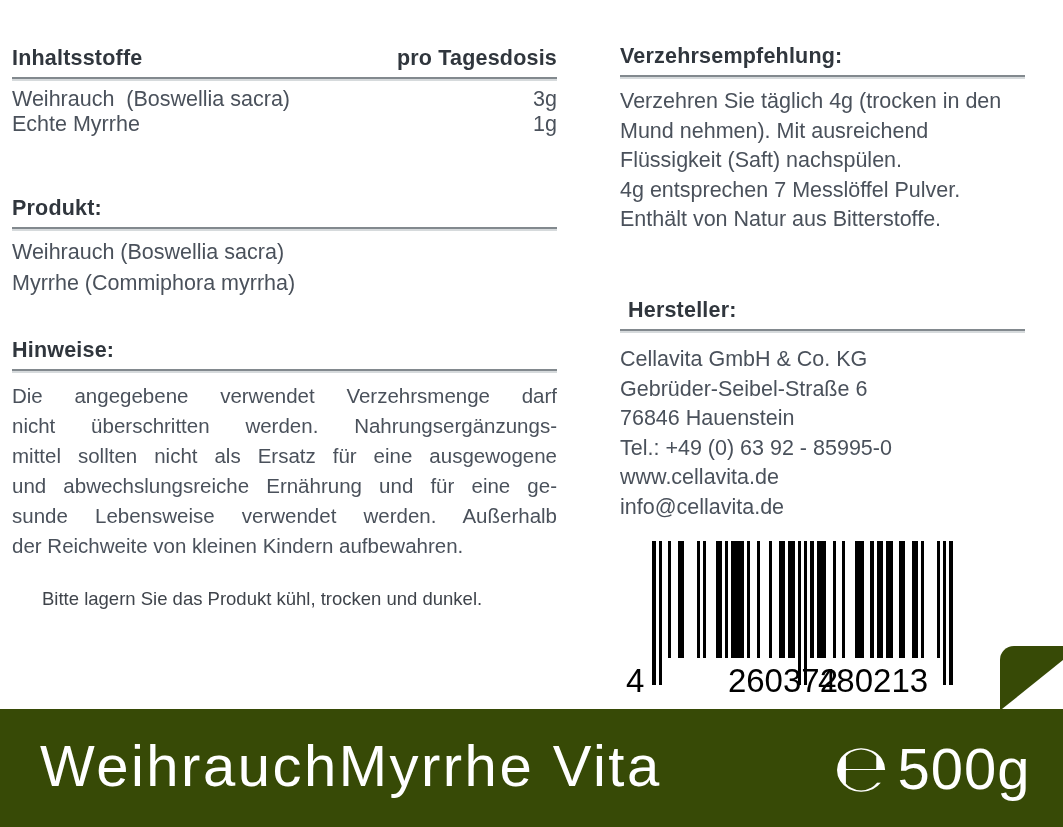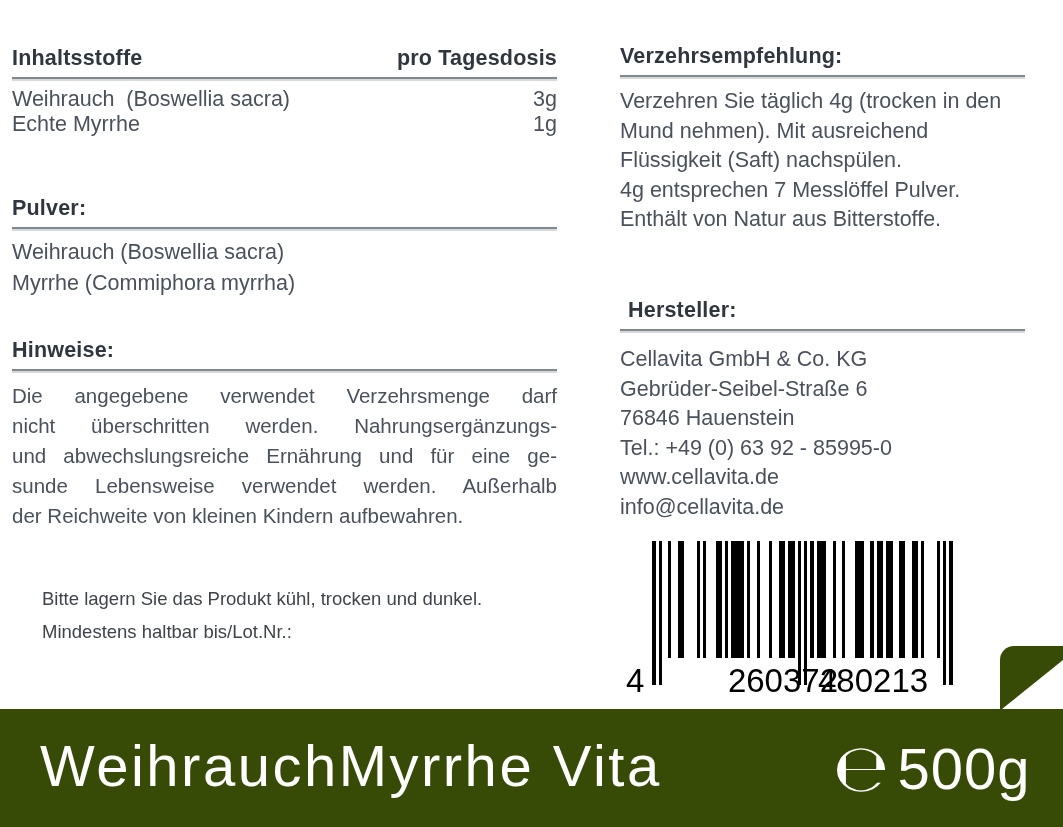--- a/index.html
+++ b/index.html
@@ -58,43 +58,43 @@
       <span>3g</span>
     </div>
     <div class="t-row">
       <span class="pre">Echte Myrrhe</span>
       <span>1g</span>
     </div>
   </div>
 </section>
 
 <section class="sec" style="left:12px;top:196px;width:545px;">
-  <div class="hdr">Pulver:</div>
+  <div class="hdr">Produkt:</div>
   <div class="rule"></div>
   <div class="lines">
     <div class="zline">Weihrauch (Boswellia sacra)</div>
     <div class="zline">Myrrhe (Commiphora myrrha)</div>
   </div>
 </section>
 
 <section class="sec" style="left:12px;top:338px;width:545px;">
   <div class="hdr">Hinweise:</div>
   <div class="rule"></div>
   <div class="para">
     <div class="jline">Die angegebene verwendet Verzehrsmenge darf</div>
     <div class="jline">nicht überschritten werden. Nahrungsergänzungs-</div>
+    <div class="jline">mittel sollten nicht als Ersatz für eine ausgewogene</div>
     <div class="jline">und abwechslungsreiche Ernährung und für eine ge-</div>
     <div class="jline">sunde Lebensweise verwendet werden. Außerhalb</div>
     <div class="jlast">der Reichweite von kleinen Kindern aufbewahren.</div>
   </div>
 </section>
 
 <section class="sec" style="left:14px;top:582px;width:545px;">
   <div class="small-txt">Bitte lagern Sie das Produkt kühl, trocken und dunkel.</div>
-  <div class="small-txt">Mindestens haltbar bis/Lot.Nr.:</div>
 </section>
 
 <section class="sec" style="left:620px;top:44px;width:405px;">
   <div class="hdr">Verzehrsempfehlung:</div>
   <div class="rule"></div>
   <div class="para">
     <div class="rline">Verzehren Sie täglich 4g (trocken in den</div>
     <div class="rline">Mund nehmen). Mit ausreichend</div>
     <div class="rline">Flüssigkeit (Saft) nachspülen.</div>
     <div class="rline">4g entsprechen 7 Messlöffel Pulver.</div>

